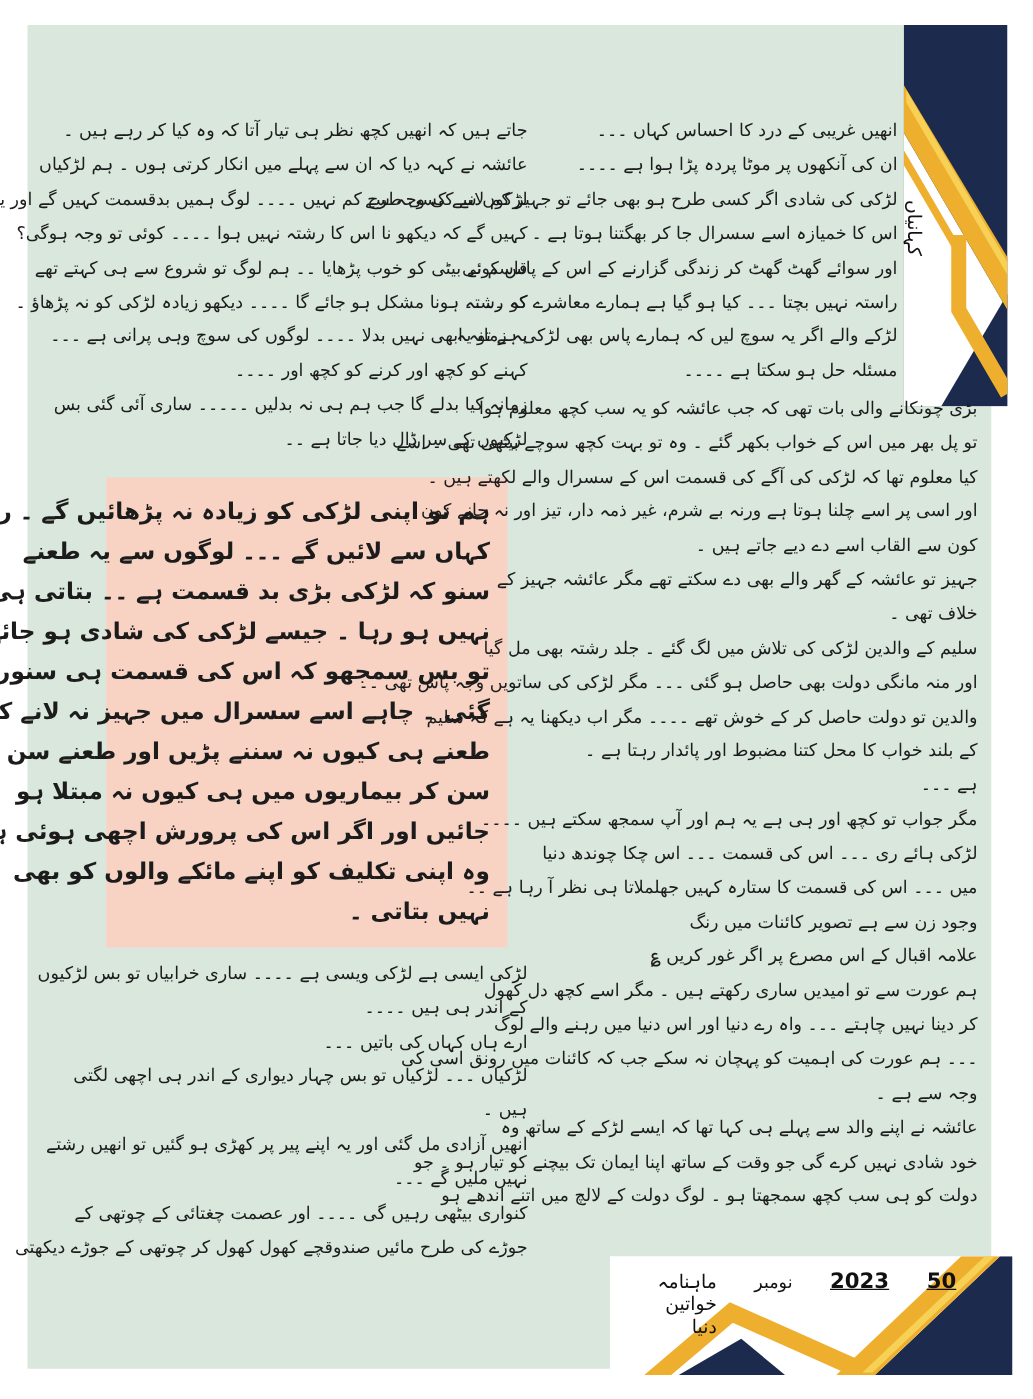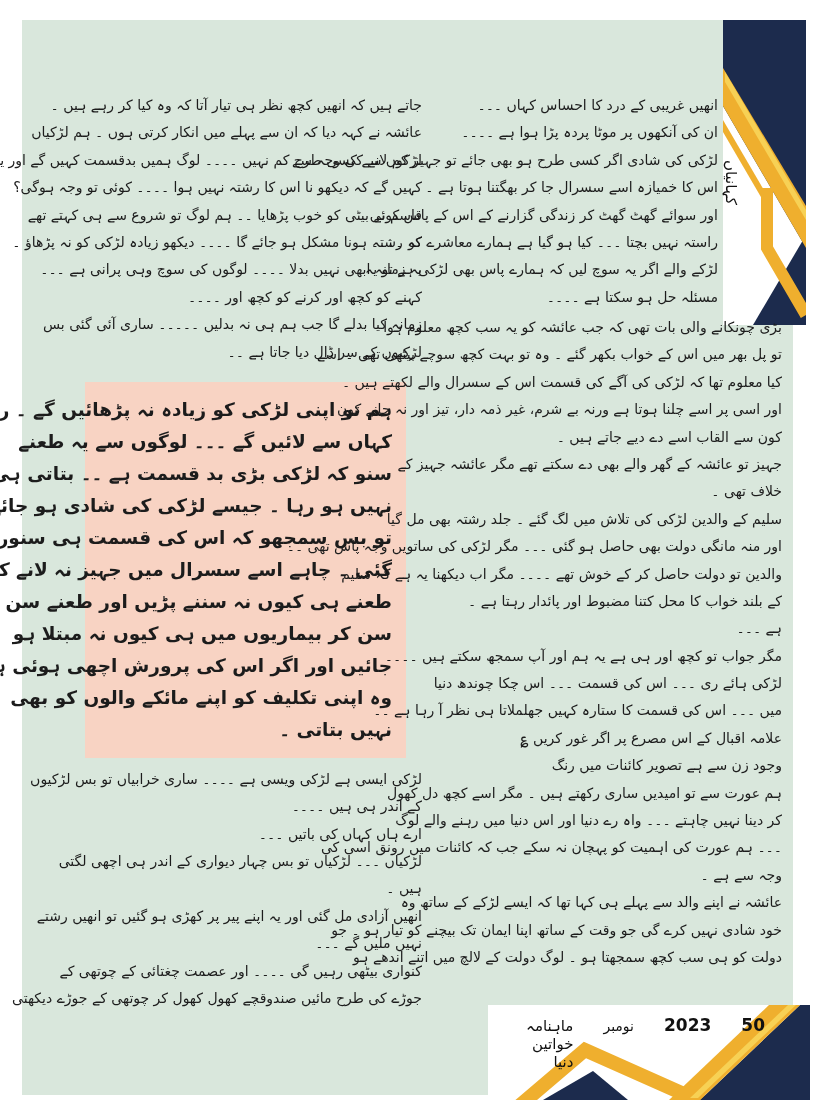--- a/index.html
+++ b/index.html
@@ -39,21 +39,21 @@
     font-size:15px;white-space:nowrap;color:#111;
   }
   
   .decor-top{position:absolute;left:723px;top:20px;width:83px;height:305px;}
   .footer{position:absolute;left:488px;top:1005px;width:322px;height:95px;background:#ffffff;}
   .footer-decor{position:absolute;right:0;top:0;width:322px;height:95px;}
   .footer-row{
     position:absolute;right:45px;top:10px;direction:rtl;
     display:flex;align-items:baseline;gap:30px;z-index:2;
   }
-  .footer-row .pgnum,.footer-row .year{font-weight:bold;font-size:17px;color:#111;}
+  .footer-row .pgnum,.footer-row .year{font-weight:bold;font-size:17px;color:#111;text-decoration:underline;}
   .footer-row .month{font-size:14px;color:#111;}
   .footer-row .magname{font-size:15px;color:#111;margin-left:40px;}
   .fill-navy{fill:var(--navy);}
   .fill-gold{fill:var(--gold);}
   .fill-gold-light{fill:var(--gold-light);}
   .fill-white{fill:#ffffff;}
   .stroke-gold{stroke:var(--gold);fill:none;}
 </style>
 </head>
 <body>
@@ -133,22 +133,22 @@
       <div class="line">جہیز تو عائشہ کے گھر والے بھی دے سکتے تھے مگر عائشہ جہیز کے</div>
       <div class="line">خلاف تھی ۔</div>
       <div class="line">سلیم کے والدین لڑکی کی تلاش میں لگ گئے ۔ جلد رشتہ بھی مل گیا</div>
       <div class="line">اور منہ مانگی دولت بھی حاصل ہو گئی ۔۔۔ مگر لڑکی کی ساتویں وجہ پاس تھی ۔۔</div>
       <div class="line">والدین تو دولت حاصل کر کے خوش تھے ۔۔۔۔ مگر اب دیکھنا یہ ہے کہ سلیم</div>
       <div class="line">کے بلند خواب کا محل کتنا مضبوط اور پائدار رہتا ہے ۔</div>
       <div class="line">ہے ۔۔۔</div>
       <div class="line">مگر جواب تو کچھ اور ہی ہے یہ ہم اور آپ سمجھ سکتے ہیں ۔۔۔۔</div>
       <div class="line">لڑکی ہائے ری ۔۔۔ اس کی قسمت ۔۔۔ اس چکا چوندھ دنیا</div>
       <div class="line">میں ۔۔۔ اس کی قسمت کا ستارہ کہیں جھلملاتا ہی نظر آ رہا ہے ۔۔</div>
+      <div class="line">وجود زن سے ہے تصویر کائنات میں رنگ</div>
       <div class="line">علامہ اقبال کے اس مصرع پر اگر غور کریں ؏</div>
-      <div class="line">وجود زن سے ہے تصویر کائنات میں رنگ</div>
       <div class="line">ہم عورت سے تو امیدیں ساری رکھتے ہیں ۔ مگر اسے کچھ دل کھول</div>
       <div class="line">کر دینا نہیں چاہتے ۔۔۔ واہ رے دنیا اور اس دنیا میں رہنے والے لوگ</div>
       <div class="line">۔۔۔ ہم عورت کی اہمیت کو پہچان نہ سکے جب کہ کائنات میں رونق اسی کی</div>
       <div class="line">وجہ سے ہے ۔</div>
       <div class="line">عائشہ نے اپنے والد سے پہلے ہی کہا تھا کہ ایسے لڑکے کے ساتھ وہ</div>
       <div class="line">خود شادی نہیں کرے گی جو وقت کے ساتھ اپنا ایمان تک بیچنے کو تیار ہو ۔ جو</div>
       <div class="line">دولت کو ہی سب کچھ سمجھتا ہو ۔ لوگ دولت کے لالچ میں اتنے اندھے ہو</div>
     </div>
 
   <div class="footer">

